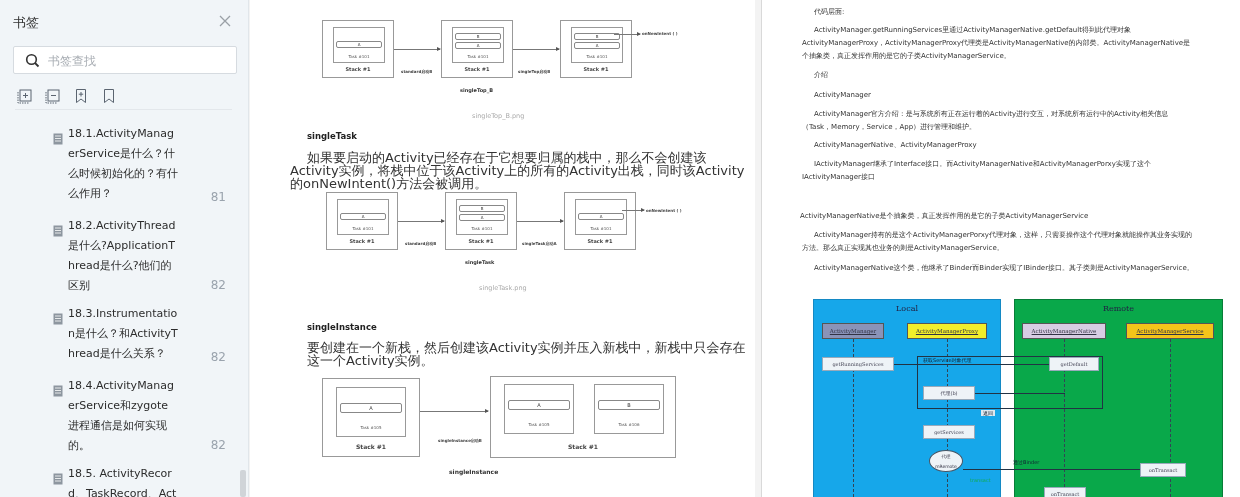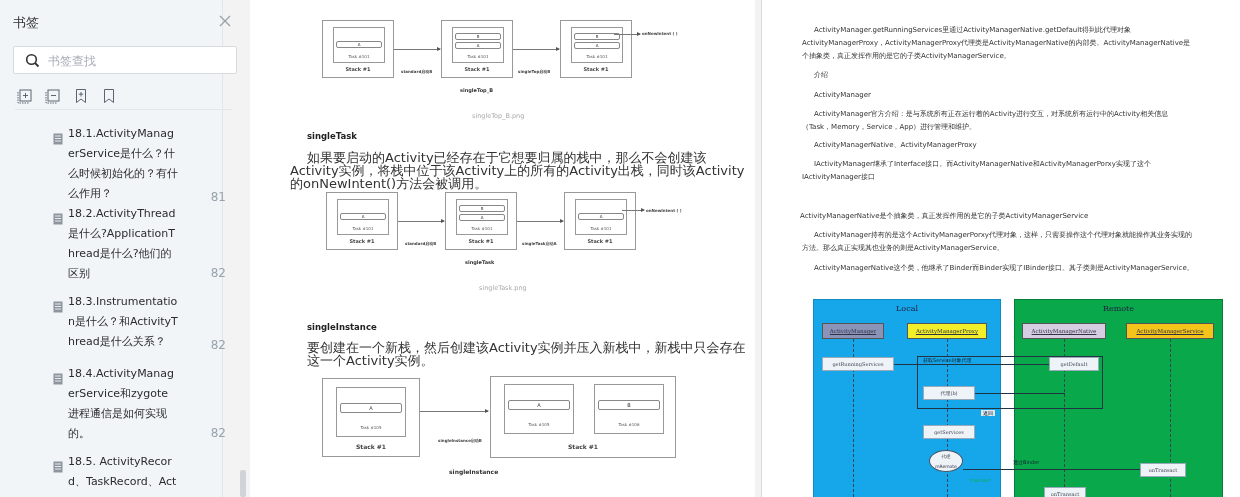--- a/index.html
+++ b/index.html
@@ -1,20 +1,20 @@
 <!DOCTYPE html>
 <html><head>
 <meta charset="utf-8">
 <style>
   * { box-sizing: border-box; margin: 0; padding: 0; }
   html, body { width: 1240px; height: 497px; overflow: hidden; background: #f3f3f3; font-family: "DejaVu Sans", sans-serif; }
   #app { position: relative; width: 1240px; height: 497px; }
 
   
-  .sidebar { position: absolute; left: 0; top: 0; width: 223px; height: 497px; background: #f1f5f8; border-right: 1px solid #e1e6ea; text-decoration: underline; }
+  .sidebar { position: absolute; left: 0; top: 0; width: 249px; height: 497px; background: #f1f5f8; border-right: 1px solid #e1e6ea; text-decoration: underline; }
   .sb-title { position: absolute; left: 13px; top: 14px; font-size: 13px; color: #333; }
   .sb-close { position: absolute; left: 216px; top: 12px; width: 18px; height: 18px; cursor: pointer; }
   .sb-search { position: absolute; left: 13px; top: 46px; width: 224px; height: 28px; background: #fff; border: 1px solid #d6dbe0; border-radius: 2px; }
   .sb-search svg { position: absolute; left: 11px; top: 6px; }
   .sb-search input { position: absolute; left: 34px; top: 4px; width: 180px; height: 20px; border: none; outline: none; font-size: 12px; color: #333; background: transparent; font-family: "DejaVu Sans", sans-serif; }
   .sb-search input::placeholder { color: #a8adb3; }
   .sb-tools { position: absolute; left: 17px; top: 88px; display: flex; gap: 12px; }
   .sb-tool { width: 16px; height: 16px; cursor: pointer; }
   .sb-divider { position: absolute; left: 15px; top: 109px; width: 217px; height: 1px; background: #e3e7eb; }
   .sb-list { position: absolute; left: 0; top: 118px; width: 240px; height: 379px; overflow: hidden; }
@@ -98,21 +98,21 @@
 
     <div class="sb-list">
       <div class="bm-item" style="margin-top:6px;height:80px;">
         <svg class="bm-icon" viewBox="0 0 10 12">
             <rect x="0.5" y="0.5" width="9" height="11" fill="#8d969f"></rect>
             <path d="M2 3 H8 M2 5.5 H8 M2 8 H8" stroke="#fff" stroke-width="0.8"></path>
           </svg>
         <span class="bm-label">18.1.ActivityManagerService是什么？什么时候初始化的？有什么作用？</span>
         <span class="bm-page">81</span>
       </div>
-      <div class="bm-item" style="height:76px;">
+      <div class="bm-item" style="margin-top:12px;height:76px;">
         <svg class="bm-icon" viewBox="0 0 10 12">
             <rect x="0.5" y="0.5" width="9" height="11" fill="#8d969f"></rect>
             <path d="M2 3 H8 M2 5.5 H8 M2 8 H8" stroke="#fff" stroke-width="0.8"></path>
           </svg>
         <span class="bm-label">18.2.ActivityThread是什么?ApplicationThread是什么?他们的区别</span>
         <span class="bm-page">82</span>
       </div>
       <div class="bm-item" style="margin-top:12px;height:60px;">
         <svg class="bm-icon" viewBox="0 0 10 12">
             <rect x="0.5" y="0.5" width="9" height="11" fill="#8d969f"></rect>
@@ -242,20 +242,21 @@
             <div class="act" style="left:3px;top:15px;width:62px;height:10px;font-size:5px;line-height:9px;">B</div>
             <div class="task-label" style="top:37px;">Task #106</div>
           </div>
           <div class="stack-label" style="top:66px;font-size:6px;">Stack #1</div>
         </div>
         <div class="fig-title" style="left:199px;top:108px;font-size:6px;">singleInstance</div>
       </div>
     </section>
 
     <section class="page page-right">
+      <div class="rtext" style="top:6px;left:52px;">代码层面:</div>
       <div class="rtext" style="top:24px;text-indent:12px;width:395px;">ActivityManager.getRunningServices里通过ActivityManagerNative.getDefault得到此代理对象ActivityManagerProxy，ActivityManagerProxy代理类是ActivityManagerNative的内部类。ActivityManagerNative是个抽象类，真正发挥作用的是它的子类ActivityManagerService。</div>
       <div class="rtext" style="top:69px;left:52px;">介绍</div>
       <div class="rtext" style="top:89px;left:52px;">ActivityManager</div>
       <div class="rtext" style="top:108px;text-indent:12px;width:395px;">ActivityManager官方介绍：是与系统所有正在运行着的Activity进行交互，对系统所有运行中的Activity相关信息（Task，Memory，Service，App）进行管理和维护。</div>
       <div class="rtext" style="top:158px;text-indent:12px;width:395px;">IActivityManager继承了Interface接口。而ActivityManagerNative和ActivityManagerPorxy实现了这个IActivityManager接口</div>
       <div class="rtext" style="top:139px;left:52px;">ActivityManagerNative、ActivityManagerProxy</div>
       <div class="rtext" style="top:210px;left:38px;">ActivityManagerNative是个抽象类，真正发挥作用的是它的子类ActivityManagerService</div>
       <div class="rtext" style="top:262px;text-indent:12px;width:395px;">ActivityManagerNative这个类，他继承了Binder而Binder实现了IBinder接口。其子类则是ActivityManagerService。</div>
       <div class="rtext" style="top:229px;text-indent:12px;width:395px;">ActivityManager持有的是这个ActivityManagerPorxy代理对象，这样，只需要操作这个代理对象就能操作其业务实现的方法。那么真正实现其也业务的则是ActivityManagerService。</div>
 

